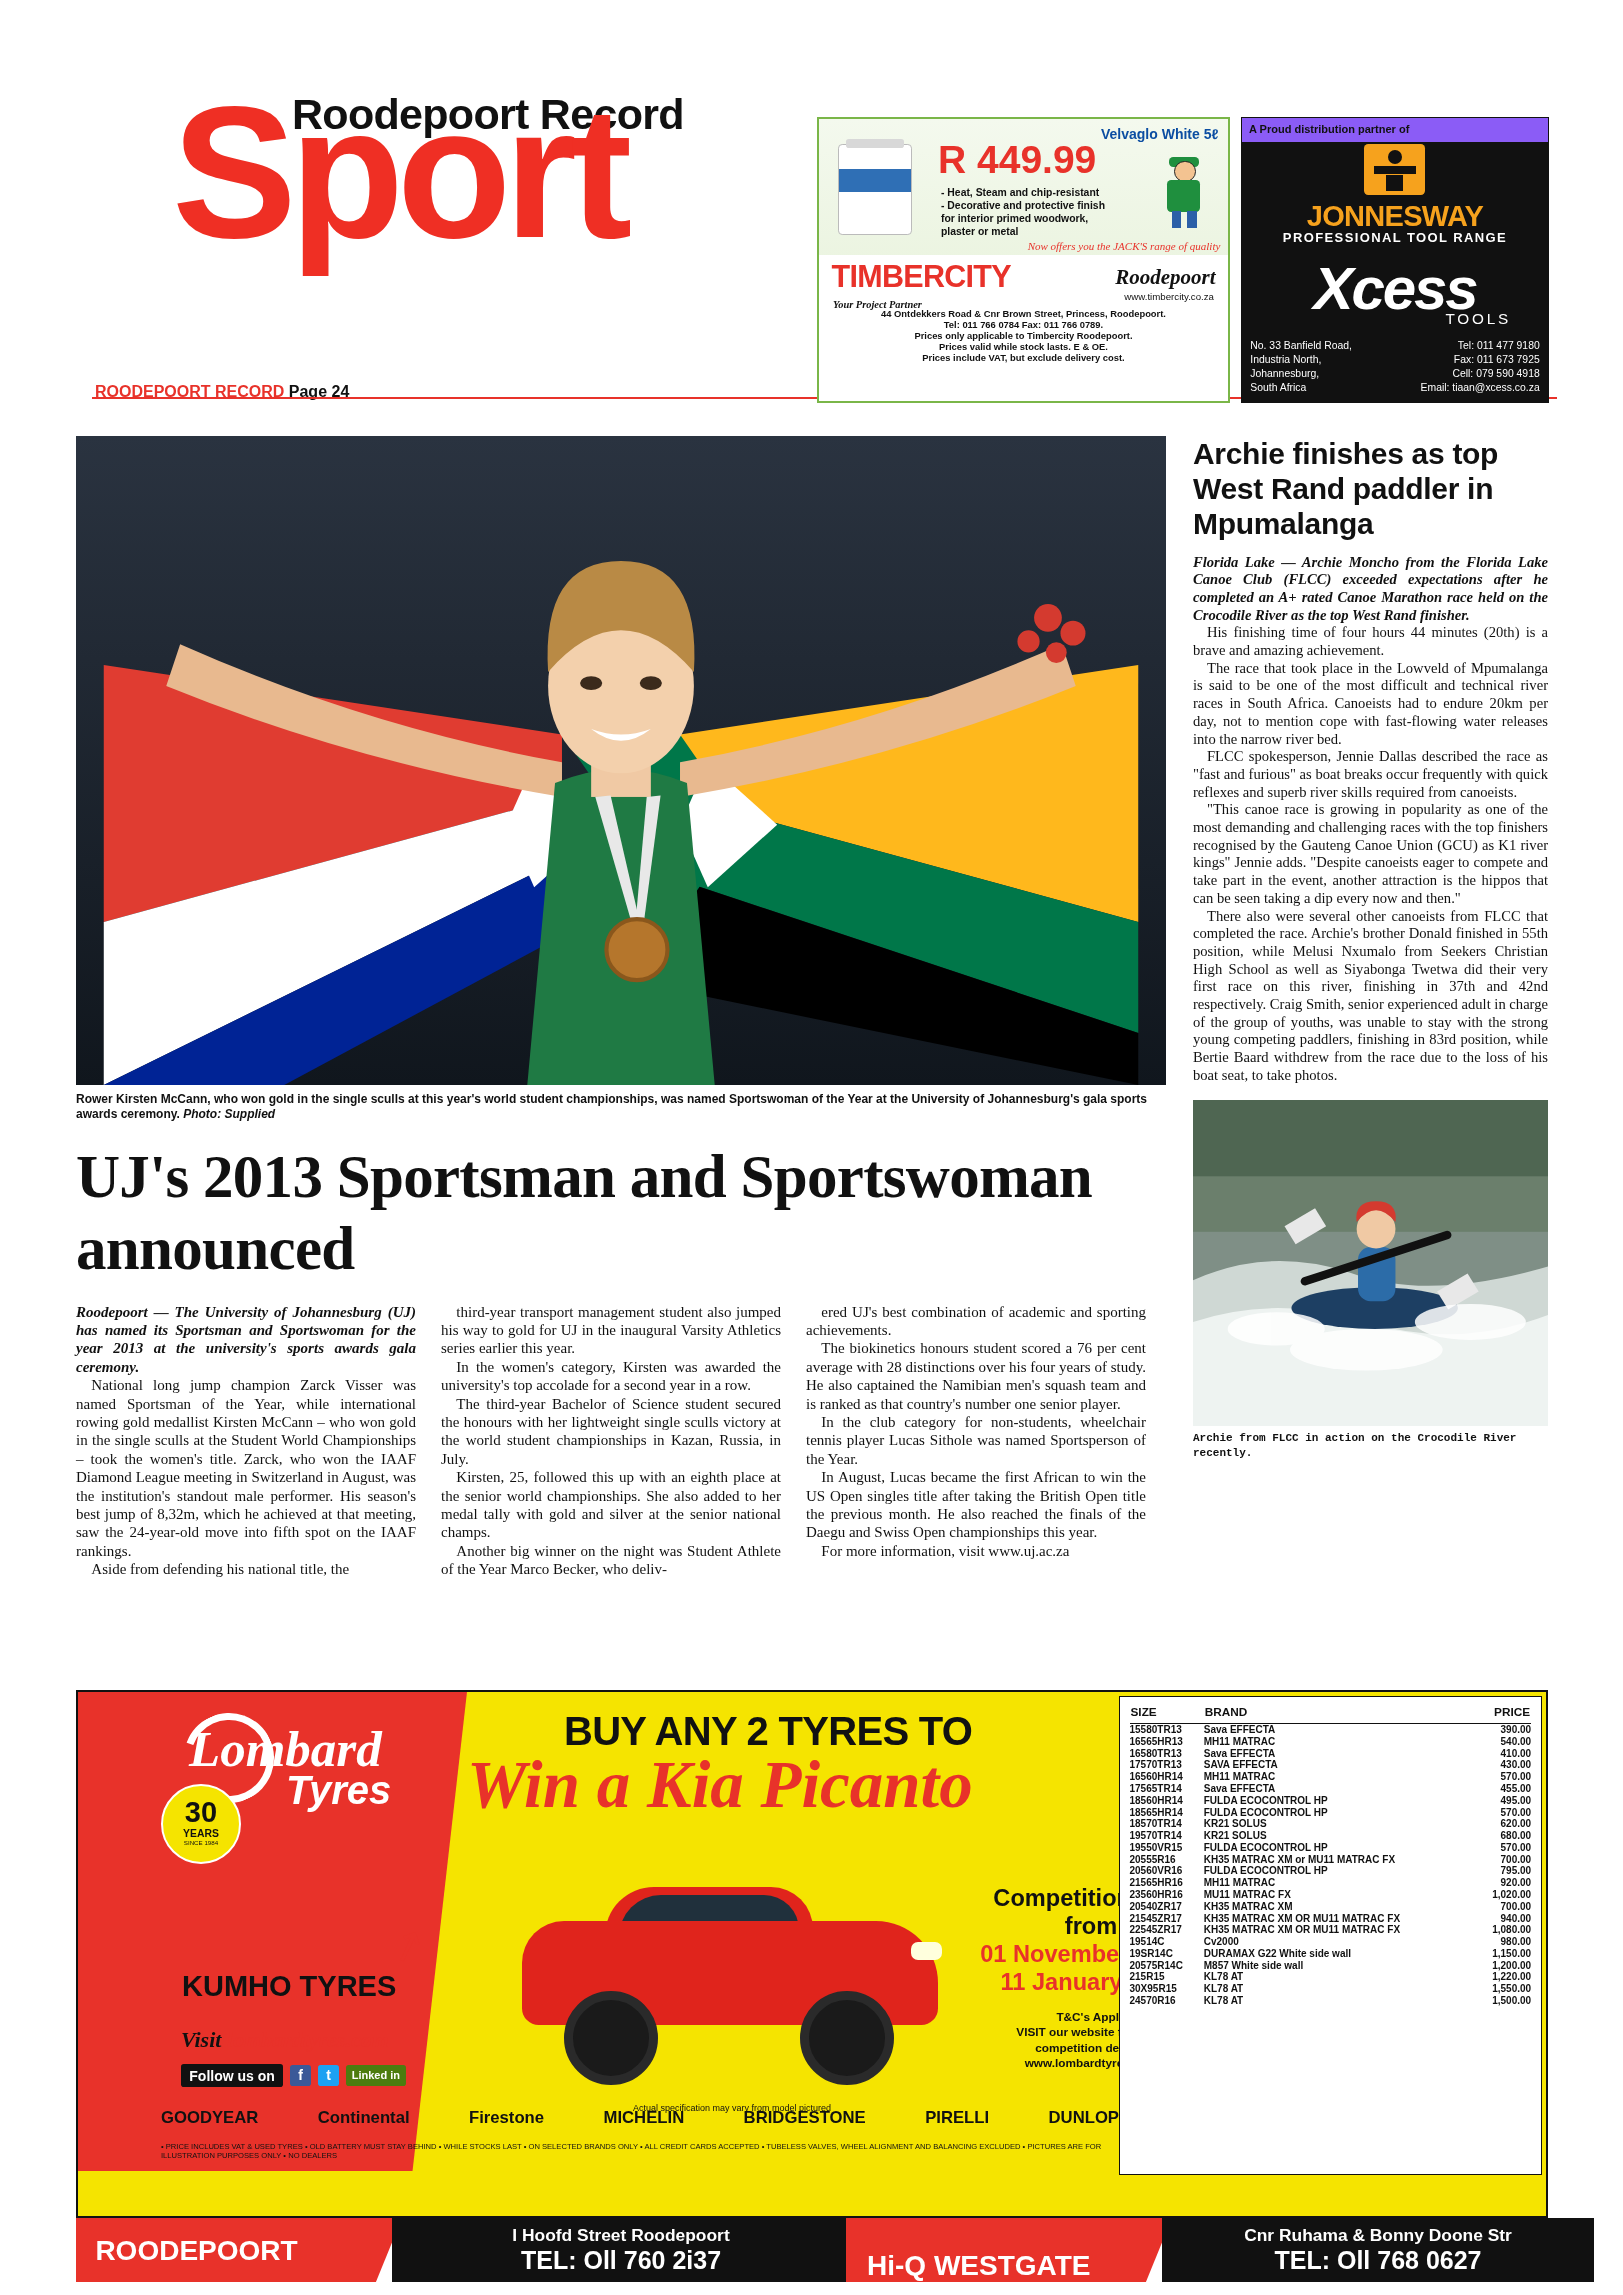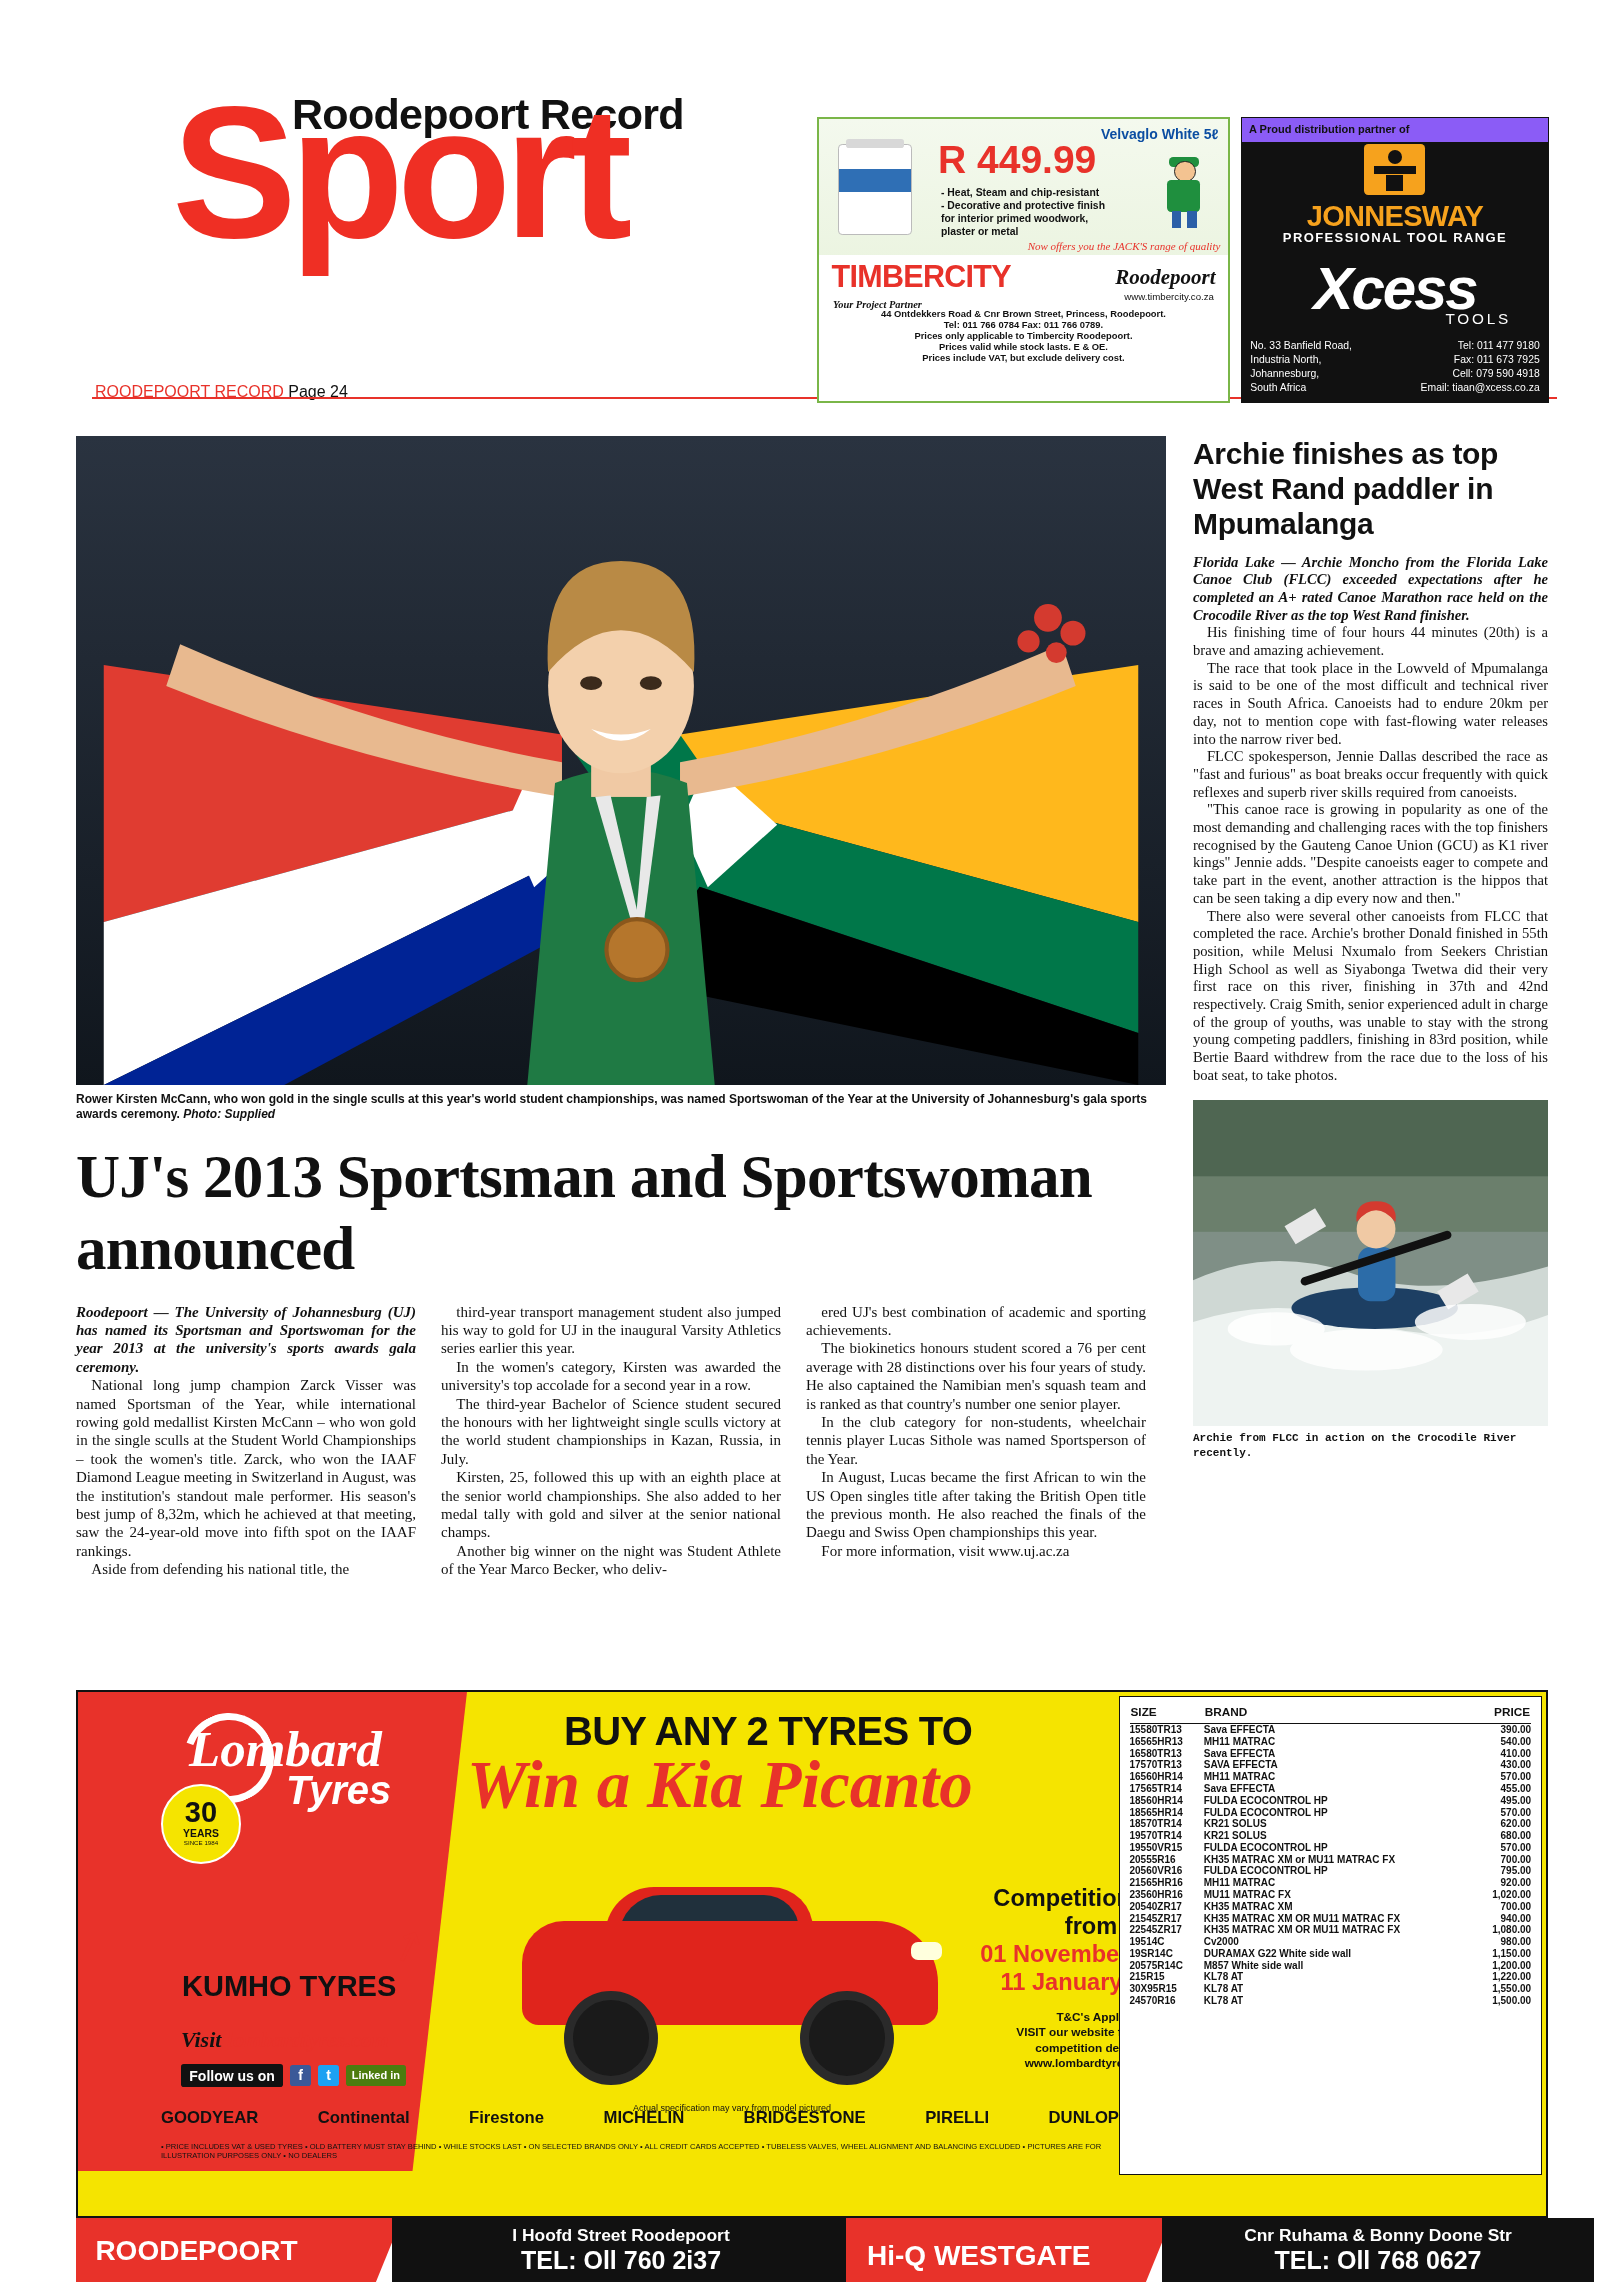--- a/index.html
+++ b/index.html
@@ -4,21 +4,21 @@
 <style>
   html,body{margin:0;padding:0;background:#ffffff;}
   body{width:1624px;height:2295px;font-family:"Liberation Serif",serif;color:#111;overflow:hidden;}
   .page{position:relative;width:1624px;height:2295px;background:#fff;}
 
   
   .masthead{position:absolute;left:9px;top:0;width:1624px;height:416px;}
   .mast-title{position:absolute;left:283px;top:90px;font-family:"Liberation Sans",sans-serif;font-weight:bold;font-size:43px;letter-spacing:-0.7px;color:#111;}
   .mast-sport{position:absolute;left:163px;top:83px;font-family:"Liberation Sans",sans-serif;font-weight:bold;font-size:187px;line-height:180px;color:#ef2f24;letter-spacing:-7px;}
   .mast-rule{position:absolute;left:83px;top:397px;width:1465px;height:2.1px;background:#e8322a;}
-  .mast-sub{position:absolute;left:86px;top:383px;font-family:"Liberation Sans",sans-serif;font-size:16px;font-weight:normal;color:#111;}
+  .mast-sub{position:absolute;left:86px;top:383px;font-family:"Liberation Sans",sans-serif;font-size:16px;font-weight:bold;color:#111;}
   .mast-sub .red{color:#e8322a;}
 
   
   .ad-timber{position:absolute;left:817px;top:117px;width:413px;height:286px;border:2.1px solid #7ab648;background:#fff;box-sizing:border-box;}
   .timber-top{position:relative;height:182px;background:#ffffff;}
   .timber-green{position:absolute;left:0;top:0;width:100%;height:182px;background:linear-gradient(#f4f9ee,#e9f3dd);}
   .velv-label{position:absolute;right:9.7px;top:7px;font-family:"Liberation Sans",sans-serif;font-size:14px;font-weight:bold;color:#0b4da2;}
   .velv-can{position:absolute;left:19.4px;top:25px;width:72px;height:89px;background:#fff;border:1.4px solid #bbb;border-radius:4.2px;}
   .velv-can .band{position:absolute;left:0;top:23.6px;width:100%;height:23.6px;background:#2f6fb5;}
   .velv-can .cap{position:absolute;left:7px;top:-5.6px;width:58px;height:8.3px;background:#d8d8d8;border-radius:2.8px;}
@@ -116,21 +116,21 @@
   .pricebox th.r,.pricebox td.r{text-align:right;}
   .pricebox td{font-weight:bold;padding:0.4px 0;font-size:10px;}
 
   .footbar{position:absolute;left:76px;top:2218px;width:1472px;height:64px;}
   .fb-red{position:absolute;left:0;top:0;width:326px;height:64px;background:#e8322a;clip-path:polygon(0 0,100% 0,92% 100%,0 100%);}
   .fb-red span{display:block;font-family:"Liberation Sans",sans-serif;font-weight:bold;font-size:28px;color:#fff;padding:16.7px 0 0 19.4px;}
   .fb-blk{position:absolute;left:316px;top:0;width:458px;height:64px;background:#111;text-align:center;color:#fff;font-family:"Liberation Sans",sans-serif;}
   .fb-blk .a{font-size:17.4px;font-weight:bold;padding-top:7px;}
   .fb-blk .b{font-size:25px;font-weight:bold;}
   .fb-red2{position:absolute;left:770px;top:0;width:326px;height:64px;background:#e8322a;clip-path:polygon(0 0,100% 0,92% 100%,0 100%);}
-  .fb-red2 span{display:block;font-family:"Liberation Sans",sans-serif;font-weight:bold;font-size:28px;color:#fff;padding:22px 0 0 21px;}
+  .fb-red2 span{display:block;font-family:"Liberation Sans",sans-serif;font-weight:bold;font-size:28px;color:#fff;padding:32px 0 0 21px;}
   .fb-blk2{position:absolute;left:1086px;top:0;width:432px;height:64px;background:#111;text-align:center;color:#fff;font-family:"Liberation Sans",sans-serif;}
   .fb-blk2 .a{font-size:17.4px;font-weight:bold;padding-top:7px;}
   .fb-blk2 .b{font-size:25px;font-weight:bold;}
 </style>
 </head>
 <body>
 
 <div class="page">
 
   <div class="masthead">

